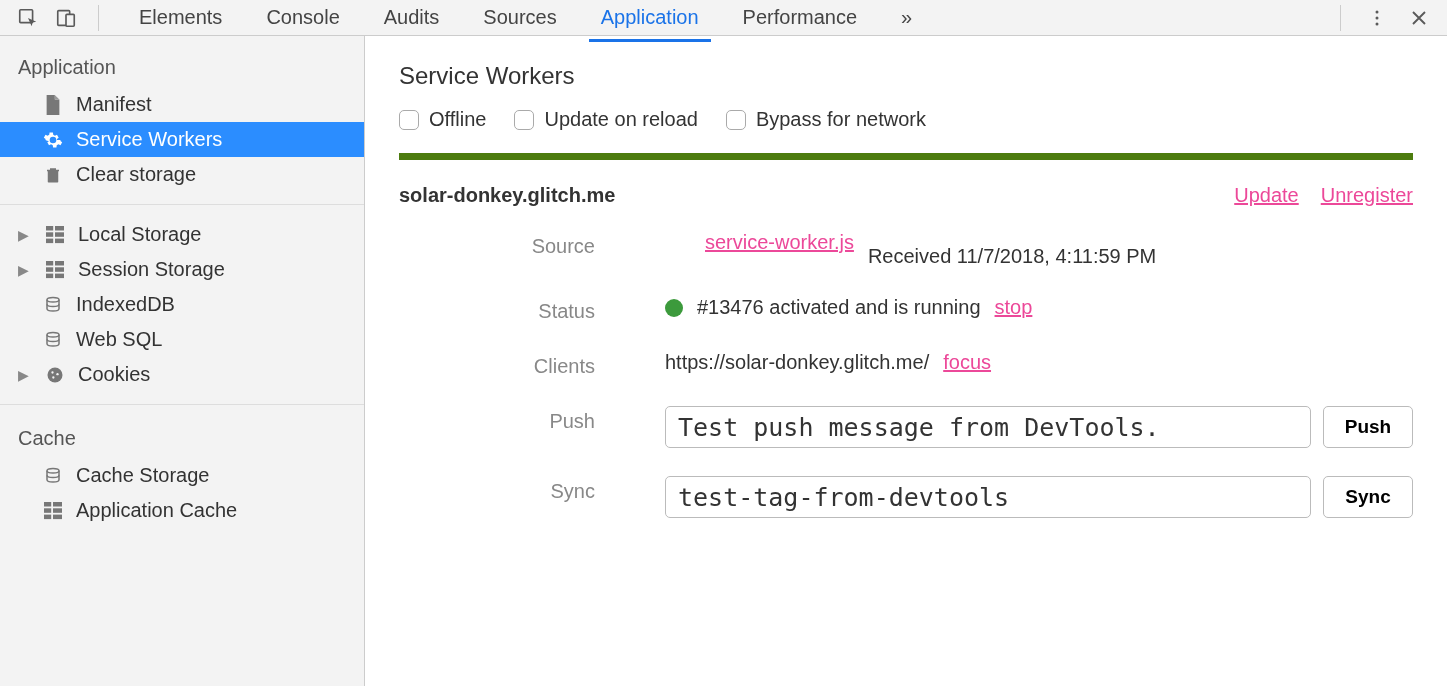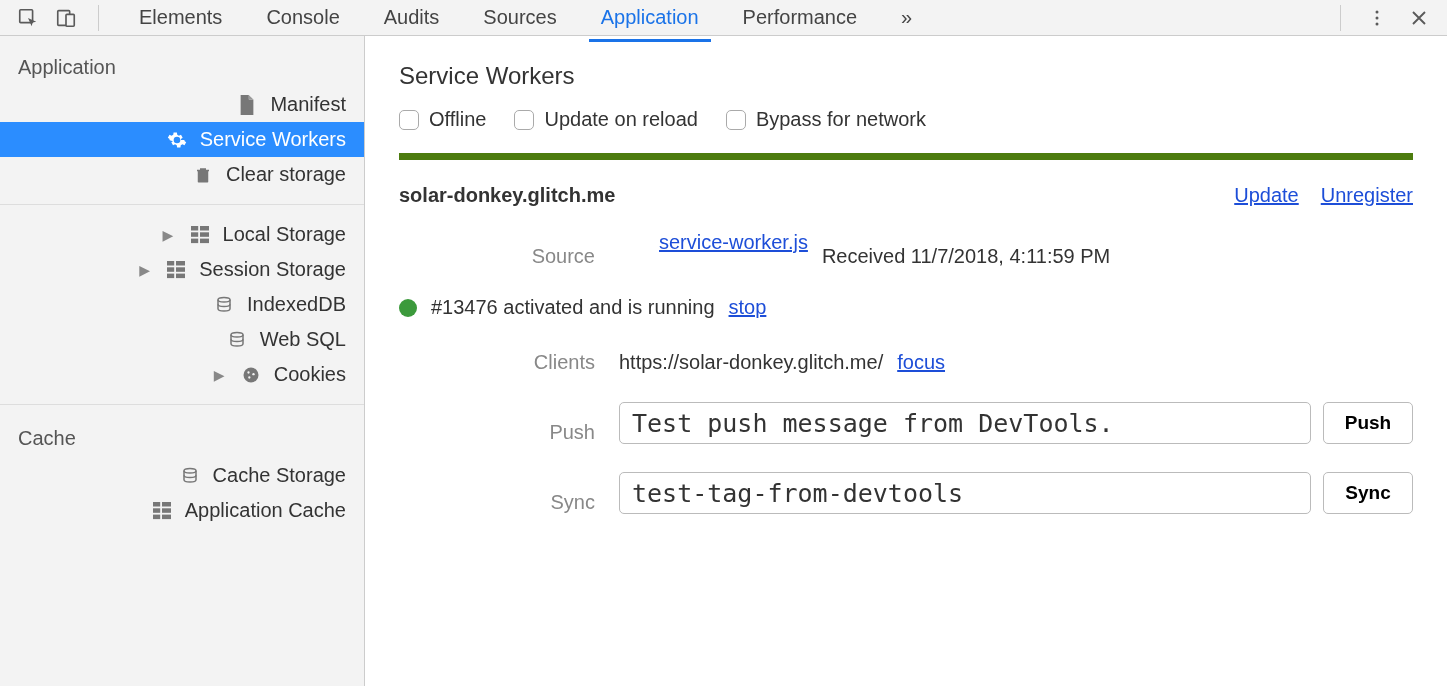--- a/index.html
+++ b/index.html
@@ -87,21 +87,20 @@
   padding: 10px 18px 8px;
   color: #555;
 }
 .tree-item {
   display: flex;
   align-items: center;
   padding: 6px 18px 6px 42px;
   gap: 12px;
   cursor: pointer;
   color: #333;
-  justify-content: flex-end;
 }
 .tree-item.with-arrow {
   padding-left: 18px;
 }
 .tree-item.selected {
   background: #2b8dff;
   color: #fff;
 }
 .tree-item.selected .tree-icon { color: #fff; }
 .tree-arrow {
@@ -159,28 +158,29 @@
 }
 .sw-origin {
   font-weight: 700;
 }
 .sw-links {
   margin-left: auto;
   display: flex;
   gap: 22px;
 }
 .link {
-  color: #1d4ed8;
+  color: #ec4899;
   text-decoration: underline;
   cursor: pointer;
 }
 .field-row {
   display: flex;
   padding: 14px 0;
-  align-items: flex-end;
+  align-items: flex-start;
+  gap: 46px;
 }
 .field-label {
   width: 220px;
   text-align: right;
   color: #888;
   padding-right: 24px;
   padding-top: 4px;
 }
 .field-value {
   flex: 1;
@@ -422,20 +422,21 @@
 
     <div class="field-row">
       <div class="field-label">Source</div>
       <div class="field-value stacked">
         <span class="link">service-worker.js</span>
         <div class="received">Received 11/7/2018, 4:11:59 PM</div>
       </div>
     </div>
 
     <div class="field-row">
+      <div class="field-label">Status</div>
       <div class="field-value">
         <span class="status-dot"></span>
         <span>#13476 activated and is running</span>
         <span class="link">stop</span>
       </div>
     </div>
 
     <div class="field-row">
       <div class="field-label">Clients</div>
       <div class="field-value">

